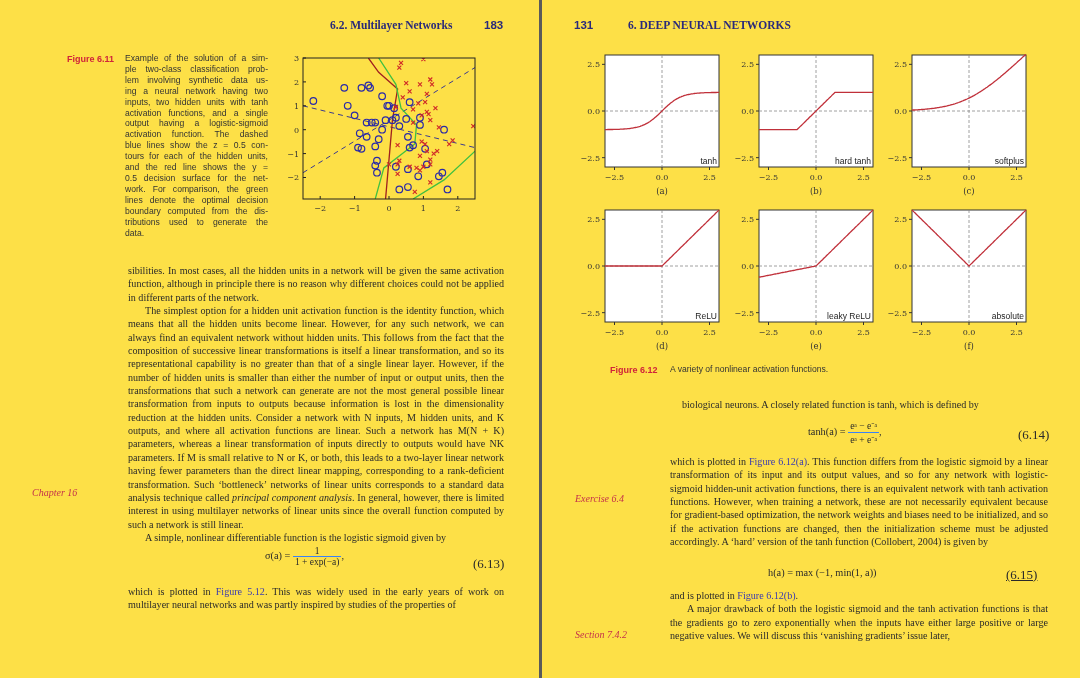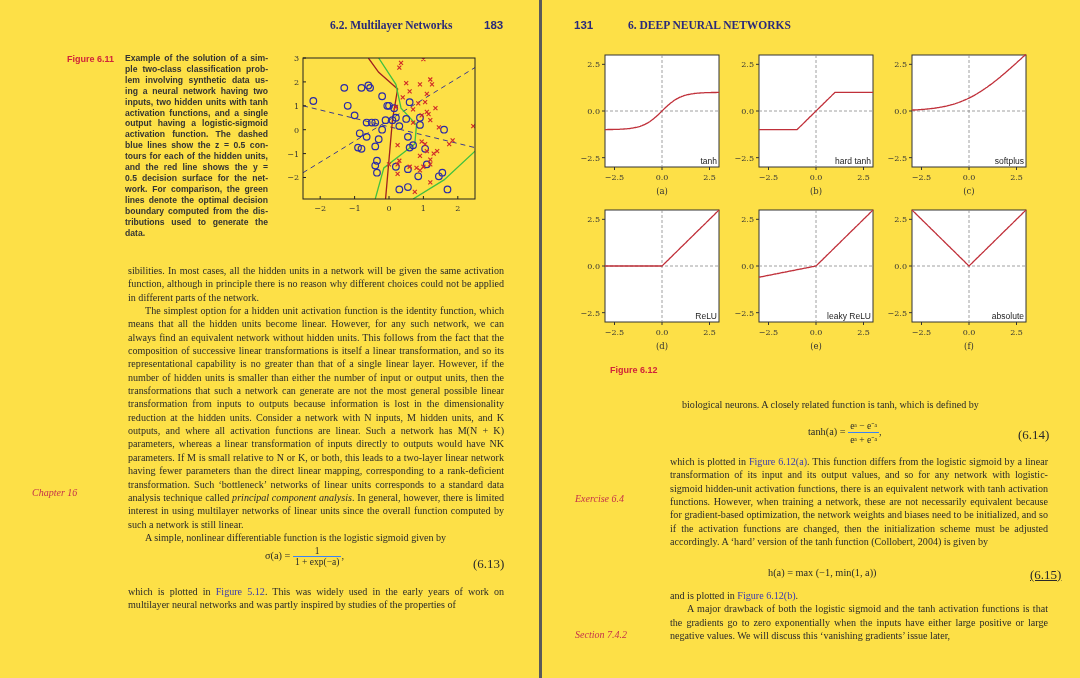--- a/index.html
+++ b/index.html
@@ -4,21 +4,21 @@
 <style>
   html, body { margin:0; padding:0; background:#ffffff; }
   body { width:1080px; height:678px; position:relative; overflow:hidden; font-family:"Liberation Serif", serif; color:#222; }
   .page { position:absolute; top:0; height:678px; background:#fde047; }
   .page-left { left:0; width:539px; }
   .page-right { left:542px; width:538px; }
   .divider { position:absolute; left:539px; top:0; width:3px; height:678px; background:#5a5a5a; }
   .hdr { position:absolute; font-weight:bold; color:#2a2a7a; font-size:11.5px; }
   .hdr-num { font-family:"Liberation Sans", sans-serif; font-weight:bold; color:#2a2a7a; font-size:11.5px; position:absolute; }
   .fig-label { position:absolute; font-family:"Liberation Sans", sans-serif; font-weight:bold; color:#d0243a; font-size:9px; }
-  .caption { position:absolute; font-family:"Liberation Sans", sans-serif; font-size:8.6px; line-height:10.9px; color:#333; text-align:justify;font-weight:bold; }
+  .caption { position:absolute; font-family:"Liberation Sans", sans-serif; font-size:8.6px; line-height:10.9px; color:#333; text-align:justify; }
   .body-text { position:absolute; font-size:10.1px; line-height:13.35px; color:#2a2a2a; text-align:justify; }
   .body-text p { margin:0; }
   .indent { text-indent:17px; }
   .margin-note { position:absolute; font-style:italic; color:#c4324a; font-size:10px; }
   .link { color:#3a3ab0; }
   .eq { position:absolute; font-size:10.3px; color:#2a2a2a; }
   .eq-num { position:absolute; font-size:13px; color:#2a2a2a; }
   .frac { display:inline-block; vertical-align:middle; text-align:center; }
   .frac .num { display:block; border-bottom:1px solid #3b82f6; padding:0 2px; font-size:9.5px; }
   .frac .den { display:block; padding:0 2px; font-size:9.5px; }
@@ -321,37 +321,38 @@
         <line x1="342" y1="221" x2="345" y2="221" stroke="#333"></line>
         <text x="340" y="224" font-size="8" text-anchor="end" fill="#333">0.0</text>
         <line x1="342" y1="267.66666666666663" x2="345" y2="267.66666666666663" stroke="#333"></line>
         <text x="340" y="270.66666666666663" font-size="8" text-anchor="end" fill="#333">−2.5</text>
         <text x="457" y="274" font-size="8.5" text-anchor="end" fill="#222" class="plot-label" font-family="Liberation Sans, sans-serif">absolute</text>
         <text x="402" y="304" font-size="8.5" text-anchor="middle" fill="#333" font-family="Liberation Sans, sans-serif">(f)</text>
       </g>
     </svg>
 
   <div class="fig-label" style="left:68px; top:365px;">Figure 6.12</div>
+  <div class="caption" style="left:128px; top:364px; width:300px;">A variety of nonlinear activation functions.</div>
 
   <div class="body-text" style="left:140px; top:398px; width:378px;">
     <p>biological neurons. A closely related function is tanh, which is defined by</p>
   </div>
 
   <div class="eq" style="left:266px; top:419px;">
     <span>tanh(a) =</span>
     <span class="frac"><span class="num">eᵃ − e⁻ᵃ</span><span class="den">eᵃ + e⁻ᵃ</span></span><span>,</span>
   </div>
   <div class="eq-num" style="left:476px; top:427px;">(6.14)</div>
 
   <div class="body-text" style="left:128px; top:455px; width:378px;">
     <p><span>which is plotted in </span><span class="link">Figure 6.12(a)</span><span>. This function differs from the logistic sigmoid by a linear transformation of its input and its output values, and so for any network with logistic-sigmoid hidden-unit activation functions, there is an equivalent network with tanh activation functions. However, when training a network, these are not necessarily equivalent because for gradient-based optimization, the network weights and biases need to be initialized, and so if the activation functions are changed, then the initialization scheme must be adjusted accordingly. A ‘hard’ version of the tanh function (Collobert, 2004) is given by</span></p>
   </div>
   <div class="margin-note" style="left:33px; top:493px;">Exercise 6.4</div>
 
   <div class="eq" style="left:226px; top:567px;">h(a) = max (−1, min(1, a))</div>
-  <div class="eq-num" style="left:488px; top:567px;text-decoration:underline;">(6.15)</div>
+  <div class="eq-num" style="left:464px; top:567px;text-decoration:underline;">(6.15)</div>
 
   <div class="body-text" style="left:128px; top:589px; width:378px;">
     <p><span>and is plotted in </span><span class="link">Figure 6.12(b)</span><span>.</span></p>
     <p class="indent">A major drawback of both the logistic sigmoid and the tanh activation functions is that the gradients go to zero exponentially when the inputs have either large positive or large negative values. We will discuss this ‘vanishing gradients’ issue later,</p>
   </div>
   <div class="margin-note" style="left:33px; top:629px;">Section 7.4.2</div>
 </div>
 
 </body></html>

